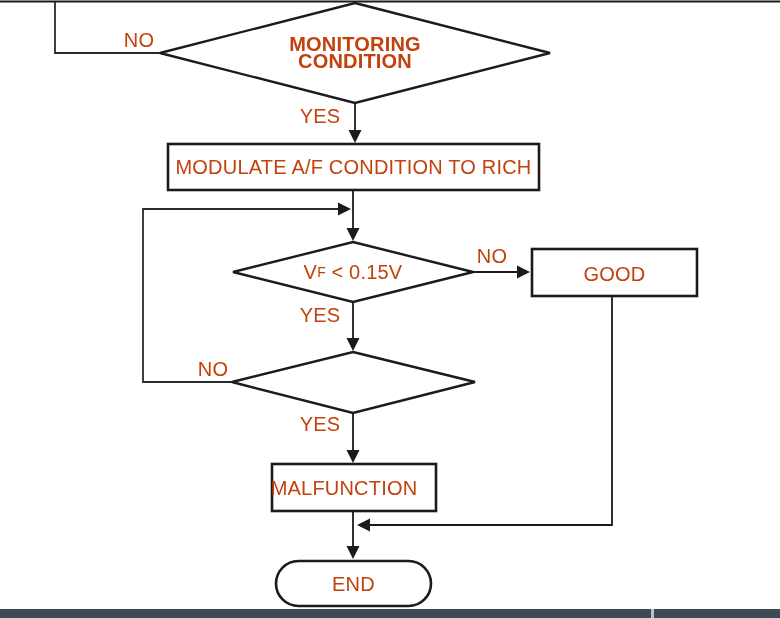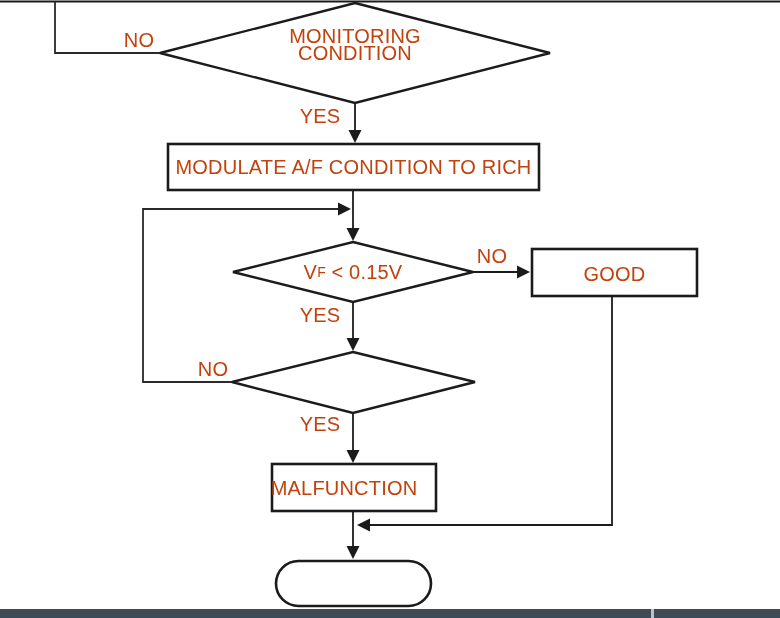--- a/index.html
+++ b/index.html
@@ -69,21 +69,21 @@
     <polygon points="353,242 473,272 353,302 233,272" fill="#ffffff" stroke="#1b1b1b" stroke-width="2.4"></polygon>
     <rect x="532" y="249" width="165" height="47" fill="#ffffff" stroke="#1b1b1b" stroke-width="2.6"></rect>
     <polygon points="353,352 475,382 353,413 232,382" fill="#ffffff" stroke="#1b1b1b" stroke-width="2.4"></polygon>
     <rect x="272" y="464" width="164" height="47" fill="#ffffff" stroke="#1b1b1b" stroke-width="2.6"></rect>
     <rect x="276" y="561" width="155" height="45" rx="22.5" ry="22.5" fill="#ffffff" stroke="#1b1b1b" stroke-width="2.6"></rect>
 
     <rect x="0" y="609" width="780" height="9" fill="#3e4a54"></rect>
     <rect x="651" y="609" width="3" height="9" fill="#b9c3cb"></rect>
   </svg>
 
-  <div class="lbl lbl-stack" style="left:255px; top:27px; width:200px; height:36px;">
+  <div class="lbl lbl-stack" style="left:255px; top:35px; width:200px; height:36px;font-weight:bold;">
     <span>MONITORING</span>
     <span>CONDITION</span>
   </div>
 
   <div class="lbl" style="left:114px; top:28px; width:50px; height:24px;">NO</div>
 
   <div class="lbl" style="left:295px; top:104px; width:50px; height:24px;">YES</div>
 
   <div class="lbl" style="left:168px; top:144px; width:371px; height:46px;">MODULATE A/F CONDITION TO RICH</div>
 
@@ -99,14 +99,15 @@
 
   <div class="lbl" style="left:295px; top:303px; width:50px; height:24px;">YES</div>
 
 
   <div class="lbl" style="left:188px; top:357px; width:50px; height:24px;">NO</div>
 
   <div class="lbl" style="left:295px; top:412px; width:50px; height:24px;">YES</div>
 
   <div class="lbl" style="left:272px; top:464px; width:144px; height:47px;">MALFUNCTION</div>
 
+  <div class="lbl" style="left:276px; top:561px; width:155px; height:45px;">END</div>
 
 </div>
 
 </body></html>

